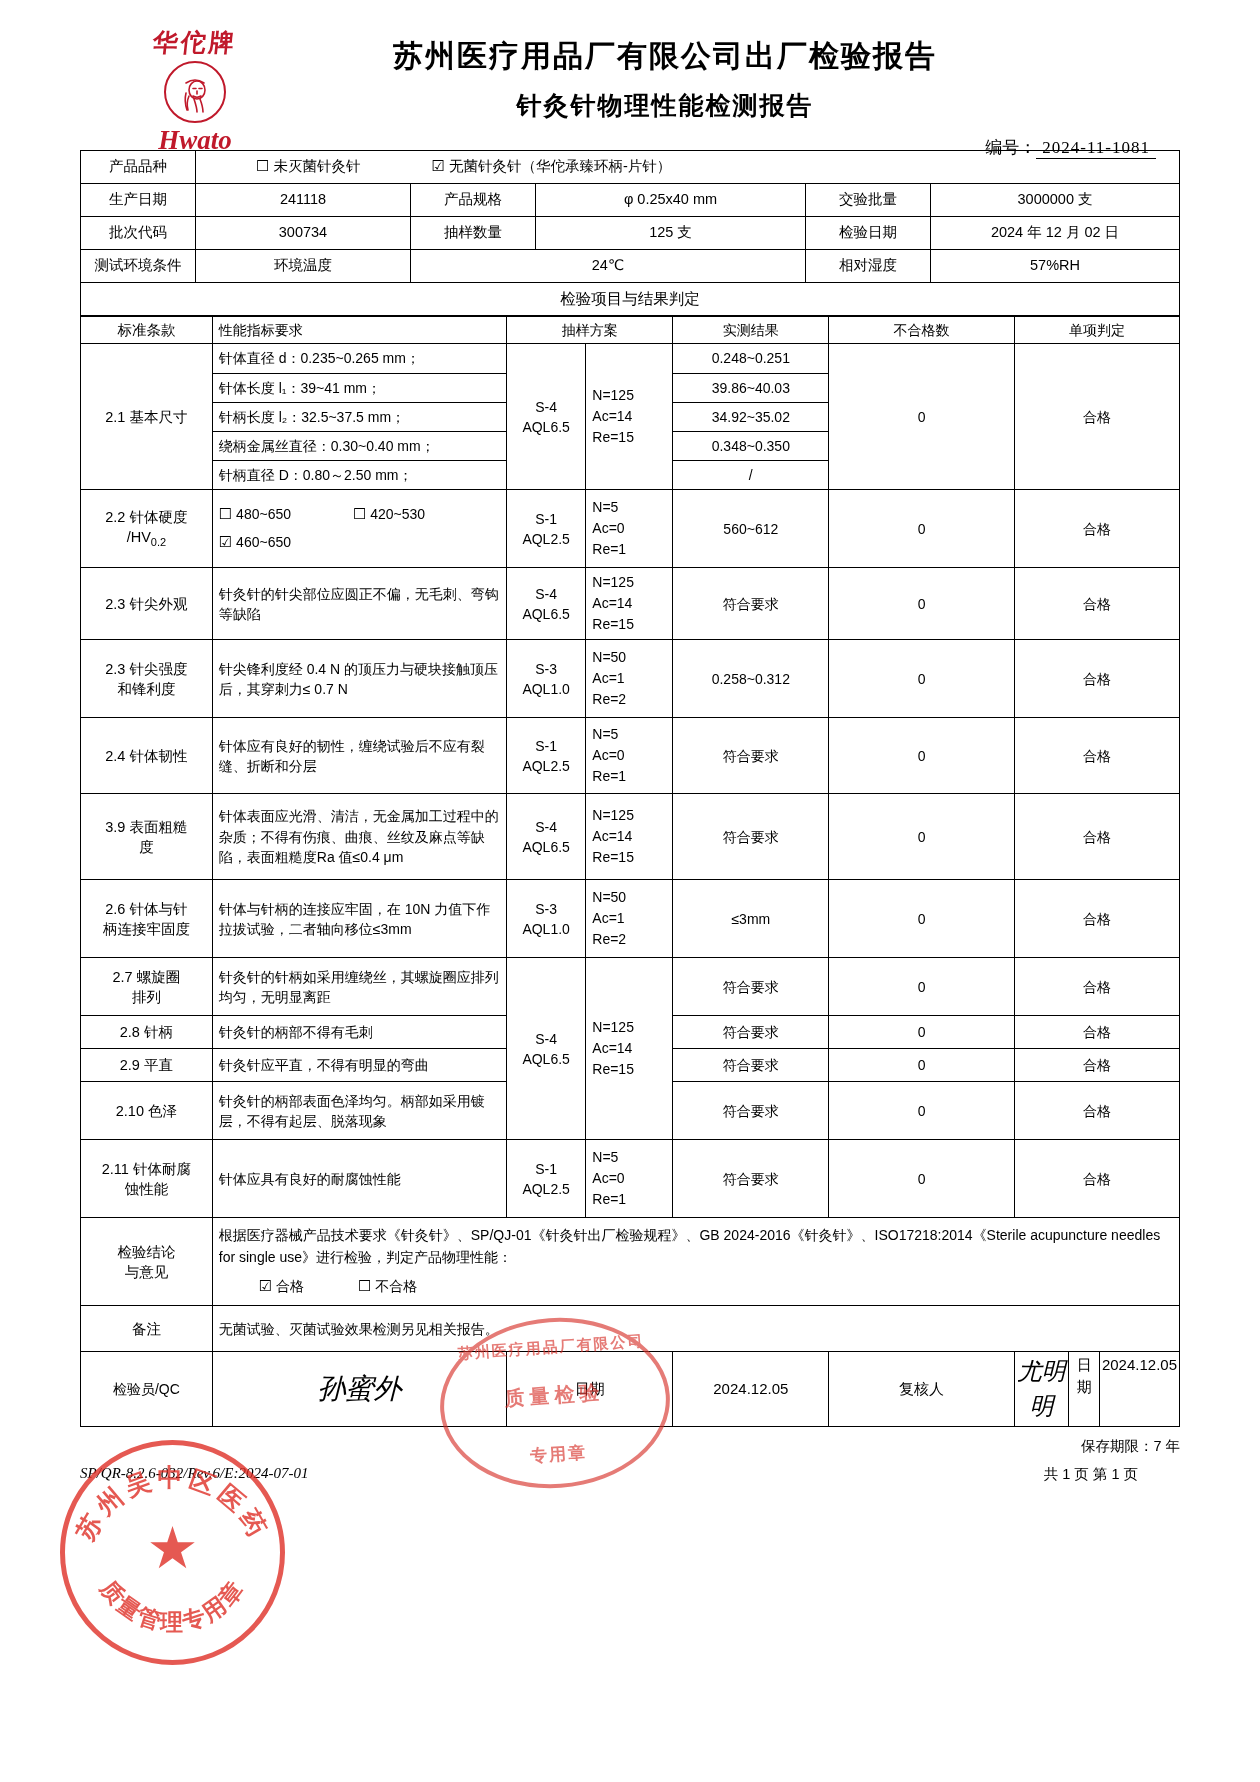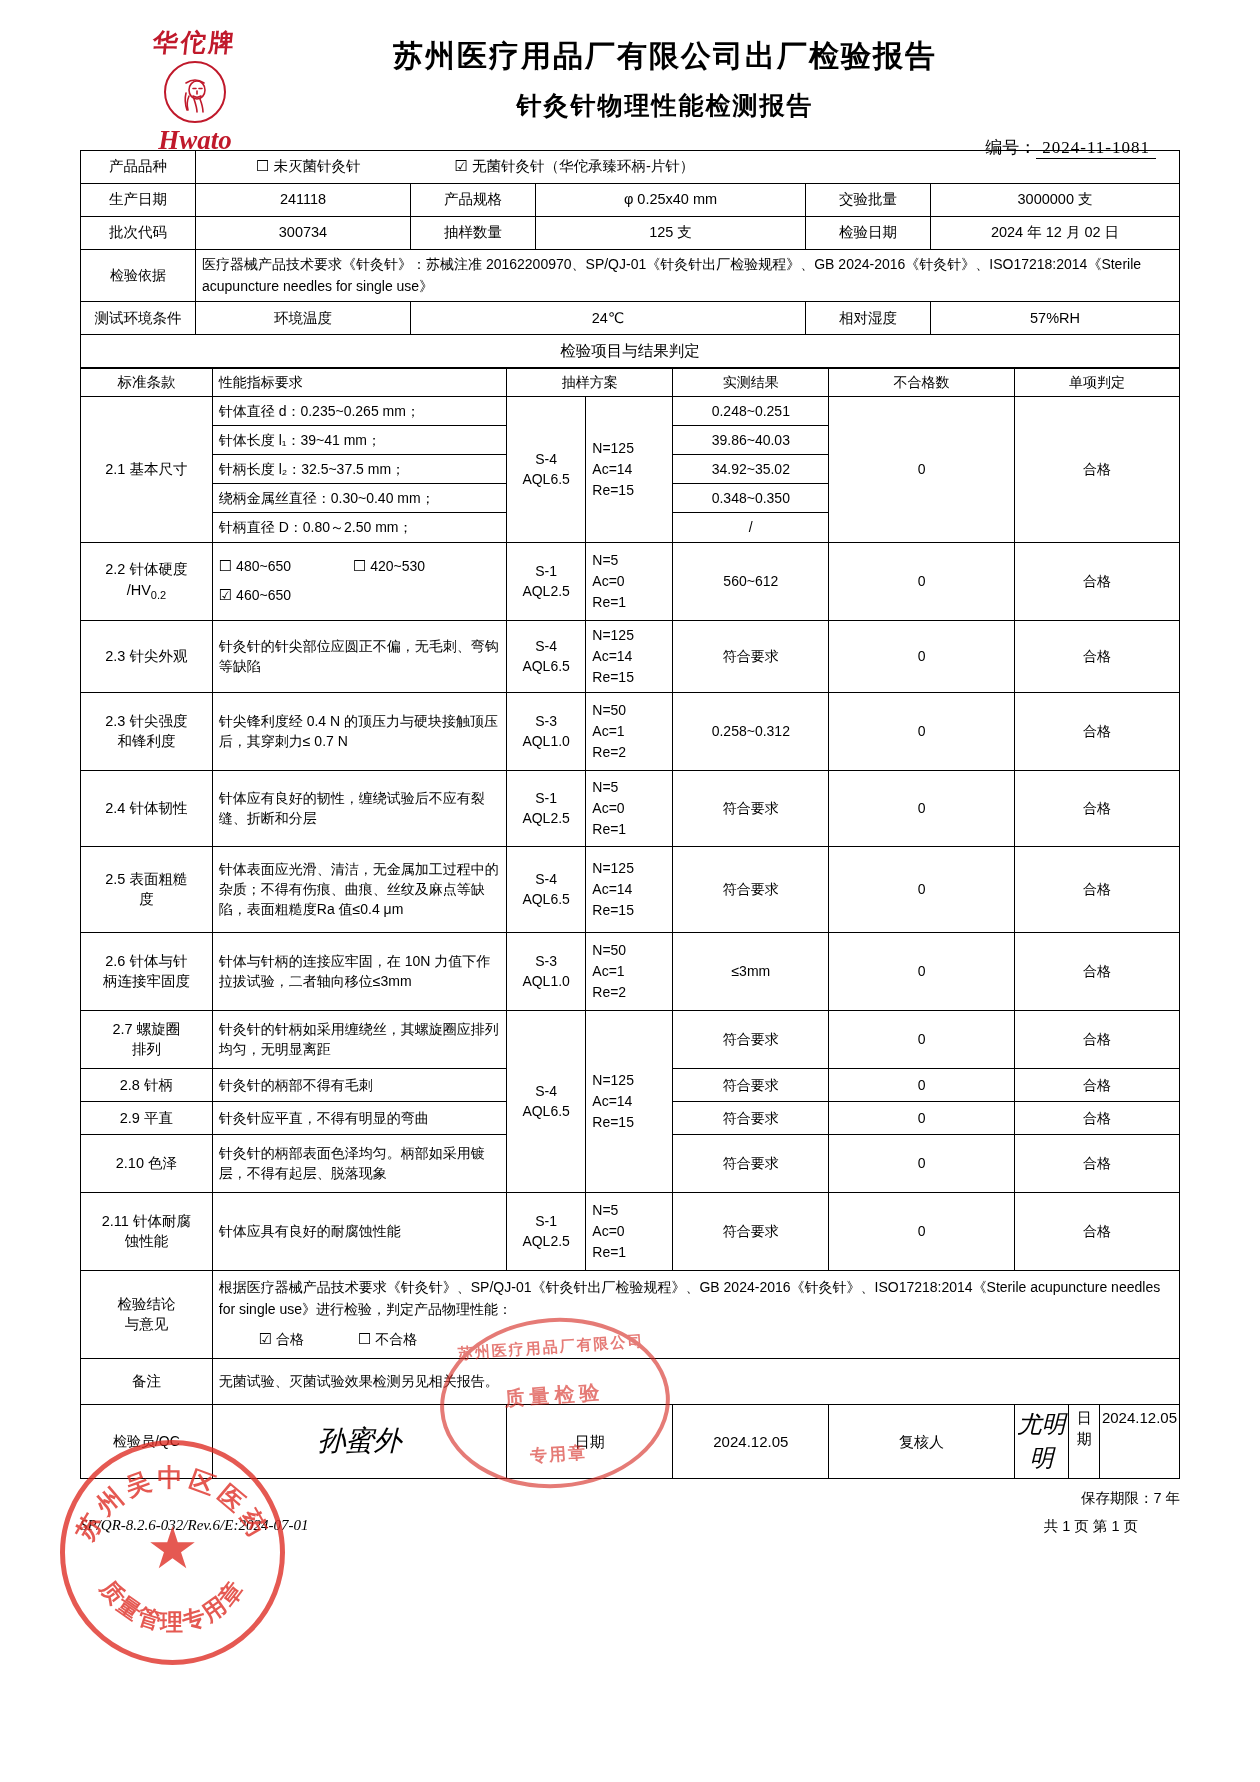--- a/index.html
+++ b/index.html
@@ -165,21 +165,21 @@
     <div class="docno">
       <span>编号：</span><span class="val">2024-11-1081</span>
     </div>
   </div>
 
   <table class="outer t-top">
     <tbody>
         <tr class="prodrow">
       <td class="label">产品品种</td>
       <td colspan="5" class="l" style="padding-left:60px;">
-        <span style="margin-right:90px;">
+        <span style="margin-right:67px;">
           <span class="cb">☐</span>
           <span>未灭菌针灸针</span>
         </span>
         <span>
           <span class="cb">☑</span>
           <span>无菌针灸针（华佗承臻环柄-片针）</span>
         </span>
       </td>
     </tr>
     <tr>
@@ -190,24 +190,20 @@
       <td class="c" style="width:125px;">交验批量</td>
       <td class="c">3000000  支</td>
     </tr>
     <tr>
       <td class="label">批次代码</td>
       <td class="c">300734</td>
       <td class="c">抽样数量</td>
       <td class="c">125  支</td>
       <td class="c">检验日期</td>
       <td class="c">2024 年 12 月 02 日</td>
-    </tr>
-    <tr class="instr">
-      <td class="label">检验依据</td>
-      <td colspan="5" class="l" style="height:52px;">医疗器械产品技术要求《针灸针》：苏械注准 20162200970、SP/QJ-01《针灸针出厂检验规程》、GB 2024-2016《针灸针》、ISO17218:2014《Sterile acupuncture needles for single use》</td>
     </tr>
     <tr>
       <td class="label" style="width:auto;">测试环境条件</td>
       <td class="c">环境温度</td>
       <td colspan="2" class="c">24℃</td>
       <td class="c">相对湿度</td>
       <td class="c">57%RH</td>
     </tr>
     <tr>
       <td colspan="6" class="section-title">检验项目与结果判定</td>
@@ -368,21 +364,21 @@
         <div class="nac-line l">Ac=0</div>
         <div class="nac-line l">Re=1</div>
       </td>
       <td class="col-res">符合要求</td>
       <td class="col-bad">0</td>
       <td class="col-jud">合格</td>
     </tr>
 
     <tr style="height:86px;">
       <td class="col-clause">
-        <div>2.5 表面粗糙</div>
+        <div>3.9 表面粗糙</div>
         <div>度</div>
       </td>
       <td class="col-req l">针体表面应光滑、清洁，无金属加工过程中的杂质；不得有伤痕、曲痕、丝纹及麻点等缺陷，表面粗糙度Ra 值≤0.4 μm</td>
       <td class="col-plan">
         <div>S-4</div>
         <div>AQL6.5</div>
       </td>
       <td class="col-nac">
         <div class="nac-line l">N=125</div>
         <div class="nac-line l">Ac=14</div>

